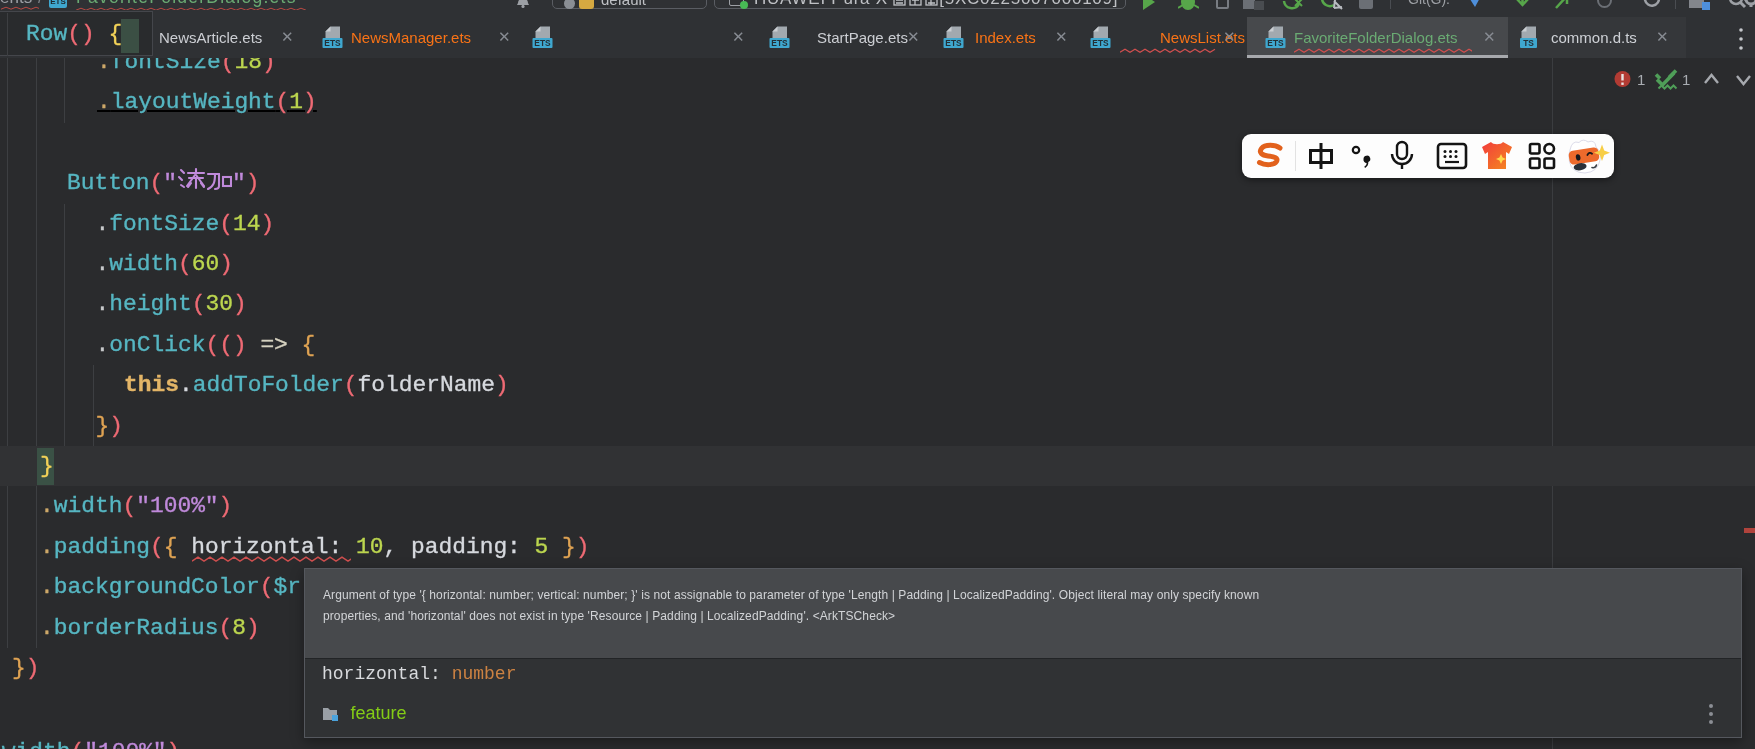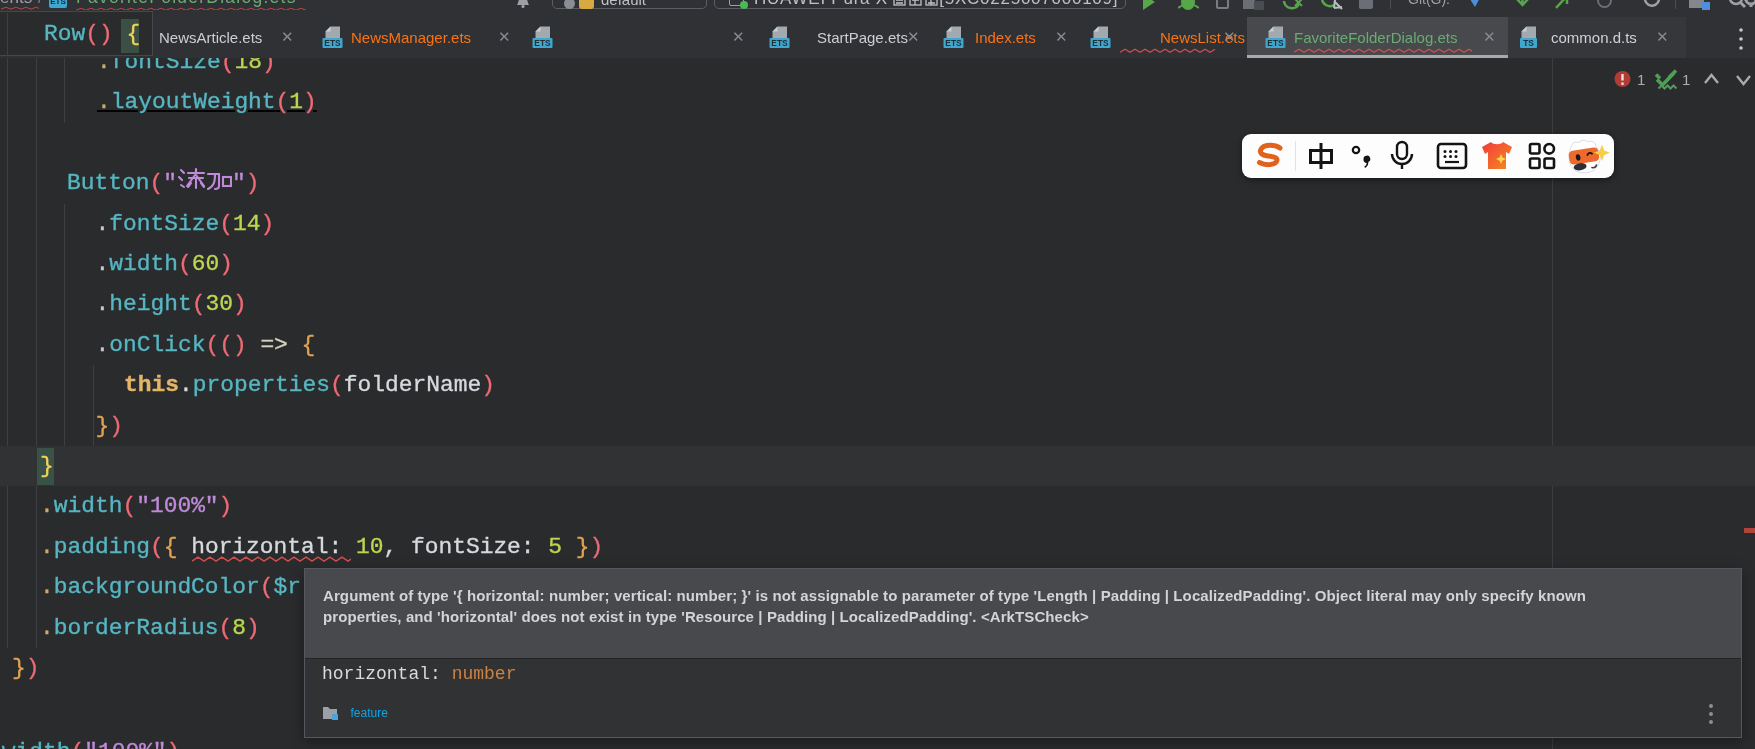--- a/index.html
+++ b/index.html
@@ -27,21 +27,21 @@
 .tabtxt{position:absolute;top:17px;height:41px;line-height:41px;font-size:15px;color:#ccced3;}
 .tabx{position:absolute;top:17px;height:41px;line-height:40px;font-size:15px;color:#878b92;}
 .blue{color:#f97316;}
 .green{color:#6aab73;}
 #seltab{position:absolute;left:1247px;top:17px;width:261px;height:41px;background:#47494c;}
 #selunder{position:absolute;left:1247px;top:54.5px;width:261px;height:3.5px;background:#a7a9ad;}
 #tab8bg{position:absolute;left:1508px;top:17px;width:178px;height:41px;background:#35373a;}
 .eticon{position:absolute;top:26px;width:22px;height:24px;}
 #sticky{position:absolute;left:0;top:10.5px;width:153px;height:45px;background:#292b2d;border-top:1px solid #44464b;border-right:1px solid #44464b;border-bottom:1px solid #44464b;box-sizing:border-box;}
 #tip{position:absolute;left:304px;top:568px;width:1438px;height:170px;background:#303234;border:1px solid #55585e;box-sizing:border-box;box-shadow:0 4px 12px rgba(0,0,0,0.35);}
-#tiptop{position:absolute;left:0;top:0;width:100%;height:89px;background:#47494c;color:#d2d4d7;font-size:15px;letter-spacing:0.1px;line-height:21px;font-weight:bold;}
+#tiptop{position:absolute;left:0;top:0;width:100%;height:89px;background:#47494c;color:#d2d4d7;font-size:12px;letter-spacing:0.1px;line-height:21px;}
 #tipbot{position:absolute;left:0;top:89px;width:100%;height:79px;border-top:1px solid #222426;}
 #sogou{position:absolute;left:1242px;top:134px;width:372px;height:44px;background:#fdfdfd;border-radius:9px;box-shadow:0 2px 6px rgba(0,0,0,0.45);}
 </style>
 </head>
 <body>
 <div id="editor">
   <div class="guide" style="left:7px;top:58px;height:590px;"></div>
   <div class="guide" style="left:36px;top:58px;height:590px;"></div>
   <div class="guide" style="left:64px;top:58px;height:65px;"></div>
   <div class="guide" style="left:64px;top:204px;height:242px;"></div>
@@ -67,25 +67,25 @@
           <path d="M31 8 h11"></path>
           <path d="M38 8 c0 8 -1 12 -7 15"></path>
           <path d="M42 8 v12 c0 3 -2 3 -4 3"></path>
           <rect x="46" y="11" width="8" height="9"></rect>
         </g>
       </svg><span class="s">"</span><span class="p">)</span></div>
   <div class="line" style="left:95.5px;top:203.6px;"><span class="w2">.</span><span class="c">fontSize</span><span class="p">(</span><span class="n">14</span><span class="p">)</span></div>
   <div class="line" style="left:95.5px;top:244px;"><span class="w2">.</span><span class="c">width</span><span class="p">(</span><span class="n">60</span><span class="p">)</span></div>
   <div class="line" style="left:95.5px;top:284.4px;"><span class="w2">.</span><span class="c">height</span><span class="p">(</span><span class="n">30</span><span class="p">)</span></div>
   <div class="line" style="left:95.5px;top:324.8px;"><span class="w2">.</span><span class="c">onClick</span><span class="p">(()</span><span class="ar"> =&gt; </span><span class="g">{</span></div>
-  <div class="line" style="left:124px;top:365.2px;"><span class="t">this</span><span class="w">.</span><span class="c">properties</span><span class="p">(</span><span class="w">folderName</span><span class="p">)</span></div>
+  <div class="line" style="left:124px;top:365.2px;"><span class="t">this</span><span class="w">.</span><span class="c">addToFolder</span><span class="p">(</span><span class="w">folderName</span><span class="p">)</span></div>
   <div class="line" style="left:95.5px;top:405.6px;"><span class="g">}</span><span class="p">)</span></div>
   <div class="line" style="left:40px;top:446px;"><span class="y">}</span></div>
   <div class="line" style="left:40px;top:486.4px;"><span class="d">.</span><span class="c">width</span><span class="p">(</span><span class="s">"100%"</span><span class="p">)</span></div>
-  <div class="line" style="left:40px;top:526.8px;"><span class="d">.</span><span class="c">padding</span><span class="p">(</span><span class="g">{</span><span class="w"> horizontal: </span><span class="n">10</span><span class="w">, fontSize: </span><span class="n">5</span><span class="w"> </span><span class="g">}</span><span class="p">)</span></div>
+  <div class="line" style="left:40px;top:526.8px;"><span class="d">.</span><span class="c">padding</span><span class="p">(</span><span class="g">{</span><span class="w"> horizontal: </span><span class="n">10</span><span class="w">, padding: </span><span class="n">5</span><span class="w"> </span><span class="g">}</span><span class="p">)</span></div>
   <div class="line" style="left:40px;top:567.2px;"><span class="d">.</span><span class="c">backgroundColor</span><span class="p">(</span><span class="c">$r</span></div>
   <div class="line" style="left:40px;top:607.6px;"><span class="d">.</span><span class="c">borderRadius</span><span class="p">(</span><span class="n">8</span><span class="p">)</span></div>
   <div class="line" style="left:12px;top:648px;"><span class="g">}</span><span class="p">)</span></div>
   <div class="line" style="left:-12px;top:731.5px;"><span class="d">.</span><span class="c">width</span><span class="p">(</span><span class="s">"100%"</span><span class="p">)</span></div>
   <svg class="squig" style="left:192px;top:556px;" width="159" height="9" viewBox="0 0 159 9">
       <path d="M0 5.2 L6 1.2 L12 5.2 L18 1.2 L24 5.2 L30 1.2 L36 5.2 L42 1.2 L48 5.2 L54 1.2 L60 5.2 L66 1.2 L72 5.2 L78 1.2 L84 5.2 L90 1.2 L96 5.2 L102 1.2 L108 5.2 L114 1.2 L120 5.2 L126 1.2 L132 5.2 L138 1.2 L144 5.2 L150 1.2 L156 5.2 L162 1.2" stroke="#cf4f4f" stroke-width="1.4" fill="none"></path>
     </svg>
   <svg style="position:absolute;left:1613px;top:66px;" width="142" height="26" viewBox="0 0 142 26">
     <circle cx="9.5" cy="13" r="8" fill="#b23b33"></circle>
     <rect x="8.3" y="8" width="2.4" height="6.5" fill="#e8e3e2"></rect>
@@ -243,21 +243,21 @@
       <path d="M8.5 0.5 L18 0.5 L18 12 L3.5 12 L3.5 5.5 Z" fill="#a2a9af"></path>
       <path d="M8.5 0.5 L8.5 5.5 L3.5 5.5 Z" fill="#caced2"></path>
       <rect x="2" y="12" width="17" height="10" rx="1" fill="#3fa7cf"></rect>
       <text x="10.5" y="20.3" font-size="8.4" font-weight="bold" fill="#233037" text-anchor="middle" font-family="Liberation Sans">TS</text>
     </g>
   </defs>
 </svg>
 <div id="sticky">
   <div class="guide" style="left:7px;top:1px;height:43px;"></div>
   <div class="brbox" style="left:121px;top:7px;width:18px;height:34px;background:#3b4f44;"></div>
-  <div class="line" style="left:44px;top:2px;text-align:right;"><span class="c">Row</span><span class="p">()</span><span class="w"> </span><span class="y">{</span></div>
+  <div class="line" style="left:26px;top:2px;text-align:right;"><span class="c">Row</span><span class="p">()</span><span class="w"> </span><span class="y">{</span></div>
 </div>
 <div id="sogou">
   <svg style="position:absolute;left:13px;top:7px;" width="30" height="30" viewBox="0 0 30 30">
       <path d="M25 7 C20 3.5 10 3 6.5 7.5 C3.5 11.5 7 14.5 13 15 C19.5 15.5 23.5 17 21.5 20.5 C19 24.5 10 24.5 4.5 21.5" stroke="#e2611c" stroke-width="5" fill="none" stroke-linecap="round"></path>
     </svg>
   <div style="position:absolute;left:53px;top:7px;width:1px;height:30px;background:#e2e2e2;"></div>
   <svg style="position:absolute;left:64px;top:7px;" width="30" height="30" viewBox="0 0 30 30">
       <path d="M15 2 V28 M4.5 9.5 H25.5 V21.5 H4.5 Z" stroke="#141414" stroke-width="3" fill="none"></path>
     </svg>
   <svg style="position:absolute;left:106px;top:7px;" width="26" height="30" viewBox="0 0 26 30">
@@ -311,21 +311,21 @@
   <div id="tiptop">
     <div style="position:absolute;left:18px;top:16px;width:1410px;">Argument of type '{ horizontal: number; vertical: number; }' is not assignable to parameter of type 'Length | Padding | LocalizedPadding'. Object literal may only specify known<br>properties, and 'horizontal' does not exist in type 'Resource | Padding | LocalizedPadding'. &lt;ArkTSCheck&gt;</div>
   </div>
   <div id="tipbot">
     <div style="position:absolute;left:17px;top:5px;font-family:'Liberation Mono',monospace;font-size:18px;color:#d8dadd;">horizontal: <span style="color:#cc8242">number</span></div>
     <div style="position:absolute;left:17px;top:44px;height:26px;">
       <svg width="18" height="16" viewBox="0 0 18 16" style="vertical-align:middle;">
           <path d="M1 2 h5 l2 2 h7 v10 h-14 z" fill="#9aa0a6"></path>
           <rect x="10" y="9" width="6" height="6" fill="#4ba3dc"></rect>
         </svg>
-      <span style="color:#0ea5e9;font-size:12px;vertical-align:middle;padding-left:6px;">feature</span>
+      <span style="color:#84cc16;font-size:18px;vertical-align:middle;padding-left:6px;">feature</span>
     </div>
     <div style="position:absolute;right:28px;top:44px;color:#8b8e94;"><svg width="4" height="24" viewBox="0 0 4 24">
           <circle cx="2" cy="3" r="2" fill="#8b8e94"></circle>
           <circle cx="2" cy="11" r="2" fill="#8b8e94"></circle>
           <circle cx="2" cy="19" r="2" fill="#8b8e94"></circle>
         </svg></div>
   </div>
 </div>
 
 </body></html>

